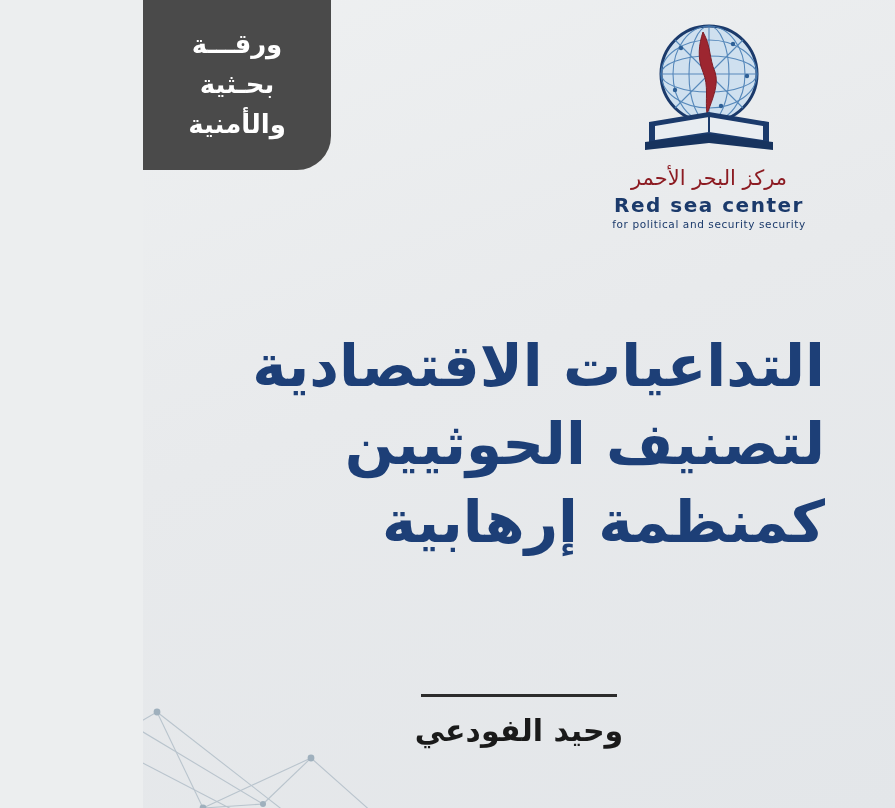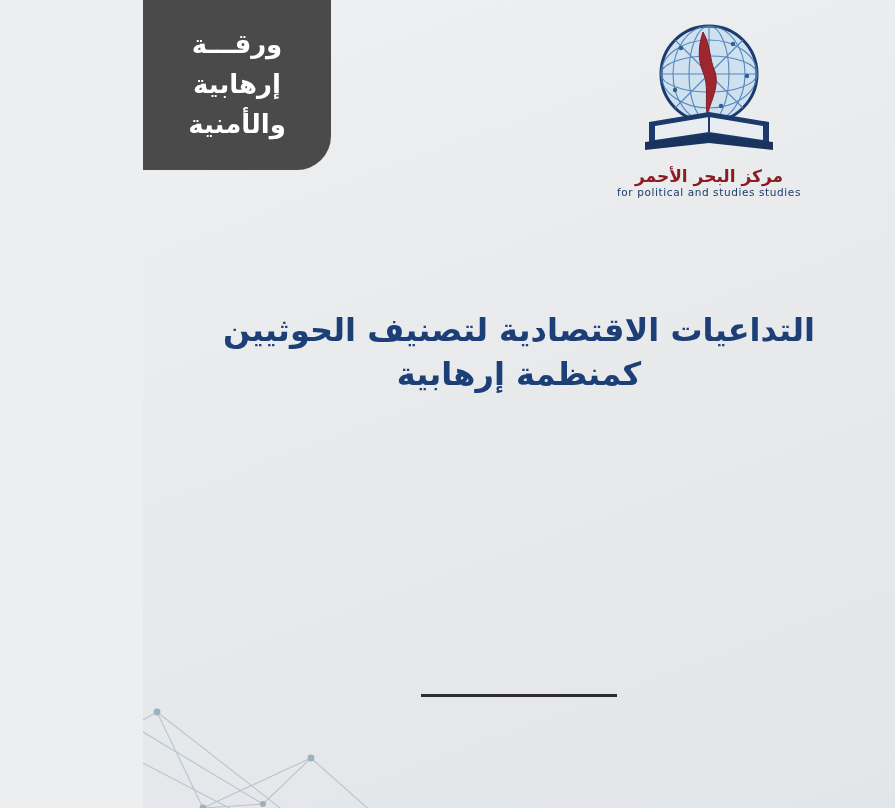--- a/index.html
+++ b/index.html
@@ -75,22 +75,22 @@
     height: 150px;
     position: relative;
   }
   .logo-text {
     margin-top: 2px;
     text-align: center;
     direction: rtl;
   }
   .logo-text .ar1 {
     color: #8c1b22;
-    font-size: 17px;
-    font-weight: bold;
+    font-size: 21px;
+    font-weight: normal;
     line-height: 1.2;
   }
   .logo-text .ar2 {
     color: #8c1b22;
     font-size: 12.5px;
     font-weight: bold;
     line-height: 1.25;
   }
   .logo-text .en1 {
     color: #1b3a6b;
@@ -114,24 +114,25 @@
     position: absolute;
     top: 288px;
     left: 0;
     right: 0;
     text-align: center;
     direction: rtl;
     padding: 0 70px;
   }
   .main-title {
     color: #1d3f77;
-    font-size: 32px;
+    font-size: 58px;
     font-weight: bold;
     line-height: 1.35;
     letter-spacing: 0px;
+    text-align: right;
   }
   .subtitle-wrap {
     position: absolute;
     top: 528px;
     left: 0;
     right: 0;
     text-align: center;
     direction: rtl;
     padding: 0 90px;
   }
@@ -184,21 +185,21 @@
     <g fill="#9fb0bd">
       <circle cx="14" cy="104" r="3.4"></circle>
       <circle cx="60" cy="200" r="3.4"></circle>
       <circle cx="120" cy="196" r="3"></circle>
       <circle cx="168" cy="150" r="3.4"></circle>
     </g>
   </svg>
 
   <div class="badge-tab">
     <div class="line spaced">ورقـــة</div>
-    <div class="line">إرهابية</div>
+    <div class="line">بحـثية</div>
     <div class="line">والأمنية</div>
   </div>
 
   <div class="logo-block">
     <div class="logo-mark">
       <svg viewBox="0 0 160 150" width="160" height="150">
 
         <circle cx="80" cy="60" r="48" fill="#cfe0ef" stroke="#1b3a6b" stroke-width="3"></circle>
 
         <g stroke="#4a7fb5" stroke-width="1.1" fill="none" opacity="0.9">
@@ -223,26 +224,28 @@
         <path d="M74 18 C82 32, 80 44, 86 58 C90 70, 84 84, 78 100 C76 86, 80 72, 74 58 C68 44, 70 30, 74 18 Z" fill="#9d2630" stroke="#7d1d26" stroke-width="1"></path>
 
         <path d="M20 108 L80 98 L140 108 L140 130 L80 122 L20 130 Z" fill="#1b3a6b"></path>
         <path d="M26 112 L80 103 L134 112 L134 126 L80 118 L26 126 Z" fill="#e9edf1"></path>
         <path d="M80 103 L80 118" stroke="#1b3a6b" stroke-width="2"></path>
         <path d="M16 128 L80 120 L144 128 L144 136 L80 129 L16 136 Z" fill="#17335e"></path>
       </svg>
     </div>
     <div class="logo-text">
       <div class="ar1">مركز البحر الأحمر</div>
-      <div class="en2">for political and studies studies</div>
+      <div class="en1">Red sea center</div>
+      <div class="en2">for political and security security</div>
     </div>
   </div>
 
   <div class="title-wrap">
     <h1 class="main-title">التداعيات الاقتصادية لتصنيف الحوثيين كمنظمة إرهابية</h1>
   </div>
 
 
   <div class="author-wrap">
     <div class="author-rule"></div>
+    <div class="author-name">وحيد الفودعي</div>
   </div>
 
 </div>
 
 </body></html>

